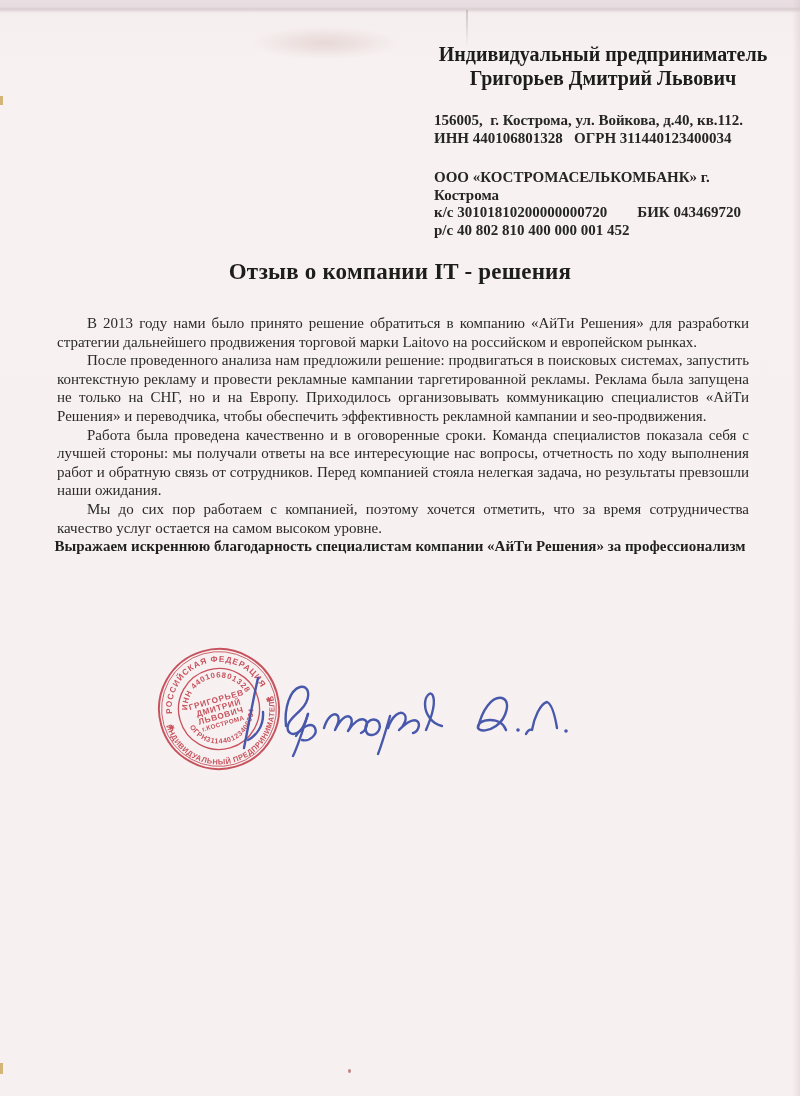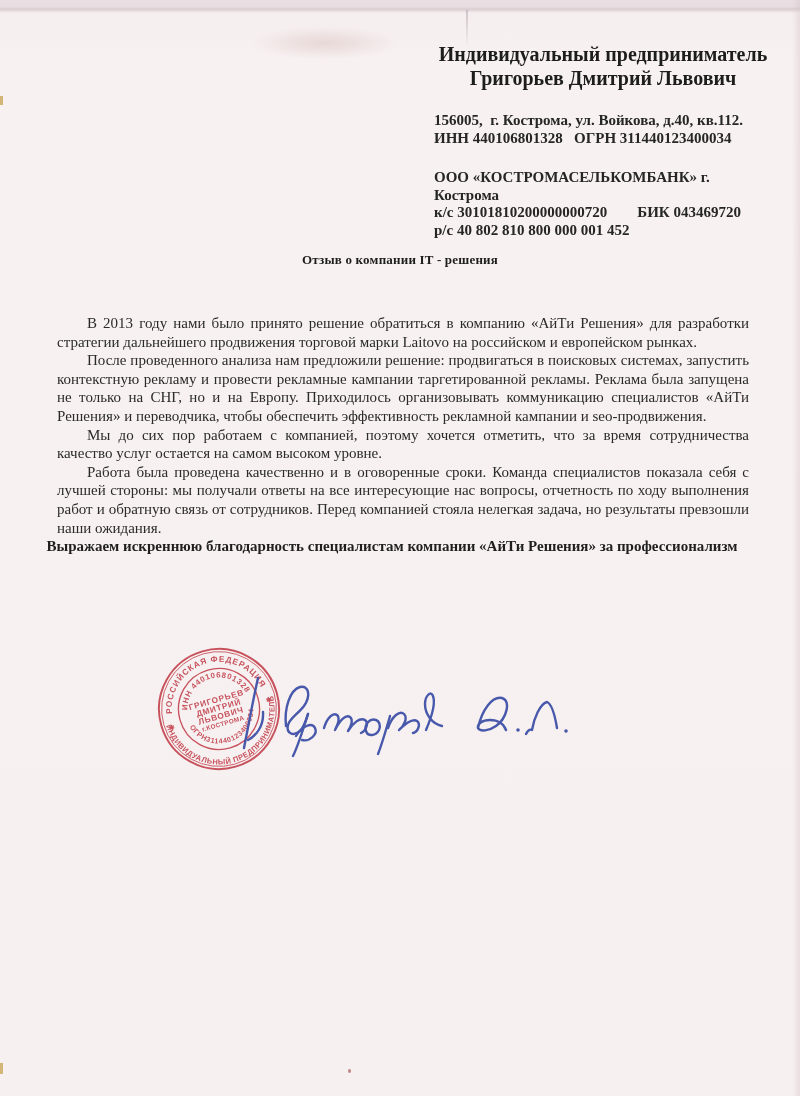--- a/index.html
+++ b/index.html
@@ -22,28 +22,28 @@
     background:#a84848;opacity:.65;}
   .speck-y1{position:absolute;left:0;top:96px;width:3px;height:9px;background:#c9a657;opacity:.8;}
   .speck-y2{position:absolute;left:0;top:1063px;width:3px;height:11px;background:#c9a657;opacity:.8;}
 
   .right-col{position:absolute;left:434px;top:42px;width:338px;}
   .rc-name{font-size:20px;font-weight:700;text-align:center;line-height:24px;color:#1d1d1d;}
   .rc-block{margin-top:22px;font-size:15px;font-weight:700;line-height:17.5px;color:#262626;}
   .pre{white-space:pre-wrap;}
   .email-link{text-decoration:underline;color:#262626;cursor:pointer;}
 
-  .doc-title{position:absolute;left:0;top:252px;width:100%;text-align:center;
-    font-size:13px;font-weight:700;color:#1d1d1d;letter-spacing:.2px;}
+  .doc-title{position:absolute;left:0;top:259px;width:100%;text-align:center;
+    font-size:23px;font-weight:700;color:#1d1d1d;letter-spacing:.2px;}
 
   .body-text{position:absolute;left:57px;top:314px;width:692px;
     font-size:15px;line-height:18.6px;text-align:justify;color:#2a2a2a;}
   .body-text p{margin:0;text-indent:30px;}
 
-  .closing{position:absolute;left:32px;top:537px;width:720px;text-align:center;
+  .closing{position:absolute;left:40px;top:537px;width:720px;text-align:center;
     font-size:15px;font-weight:700;line-height:19.5px;color:#1f1f1f;}
 
   .stamp-wrap{position:absolute;left:144px;top:634px;width:150px;height:150px;opacity:.9;}
   .stamp-wrap svg{display:block;width:100%;height:100%;}
   .sig-wrap{position:absolute;left:230px;top:652px;width:340px;height:110px;}
   .sig-wrap svg{display:block;width:100%;height:100%;}
 </style>
 </head>
 <body>
 
@@ -58,31 +58,31 @@
   <div class="right-col">
     <div class="rc-name">Индивидуальный предприниматель</div>
     <div class="rc-name">Григорьев Дмитрий Львович</div>
     <div class="rc-block">
       <div class="pre">156005,  г. Кострома, ул. Войкова, д.40, кв.112.</div>
       <div class="pre">ИНН 440106801328   ОГРН 311440123400034</div>
     </div>
     <div class="rc-block">
       <div>ООО «КОСТРОМАСЕЛЬКОМБАНК» г. Кострома</div>
       <div class="pre">к/с 30101810200000000720        БИК 043469720</div>
-      <div>р/с 40 802 810 800 000 001 452</div>
+      <div>р/с 40 802 810 400 000 001 452</div>
     </div>
   </div>
 
   <div class="doc-title">Отзыв о компании IT - решения</div>
 
   <div class="body-text">
     <p>В 2013 году нами было принято решение обратиться в компанию «АйТи Решения» для разработки стратегии дальнейшего продвижения торговой марки Laitovo на российском и европейском рынках.</p>
     <p>После проведенного анализа нам предложили решение: продвигаться в поисковых системах, запустить контекстную рекламу и провести рекламные кампании таргетированной рекламы. Реклама была запущена не только на СНГ, но и на Европу. Приходилось организовывать коммуникацию специалистов «АйТи Решения» и переводчика, чтобы обеспечить эффективность рекламной кампании и seo-продвижения.</p>
+    <p>Работа была проведена качественно и в оговоренные сроки. Команда специалистов показала себя с лучшей стороны: мы получали ответы на все интересующие нас вопросы, отчетность по ходу выполнения работ и обратную связь от сотрудников. Перед компанией стояла нелегкая задача, но результаты превзошли наши ожидания.</p>
     <p>Мы до сих пор работаем с компанией, поэтому хочется отметить, что за время сотрудничества качество услуг остается на самом высоком уровне.</p>
-    <p>Работа была проведена качественно и в оговоренные сроки. Команда специалистов показала себя с лучшей стороны: мы получали ответы на все интересующие нас вопросы, отчетность по ходу выполнения работ и обратную связь от сотрудников. Перед компанией стояла нелегкая задача, но результаты превзошли наши ожидания.</p>
   </div>
 
   <div class="closing">
     <div>Выражаем искреннюю благодарность специалистам компании «АйТи Решения» за профессионализм</div>
   </div>
 
   <div class="stamp-wrap">
     <svg viewBox="0 0 200 200" xmlns="http://www.w3.org/2000/svg" style="font-family:'Liberation Sans',sans-serif;">
       <g transform="rotate(-16 100 100)" fill="none" stroke="#c2424d">
         <circle cx="100" cy="100" r="80" stroke-width="2.6"></circle>

